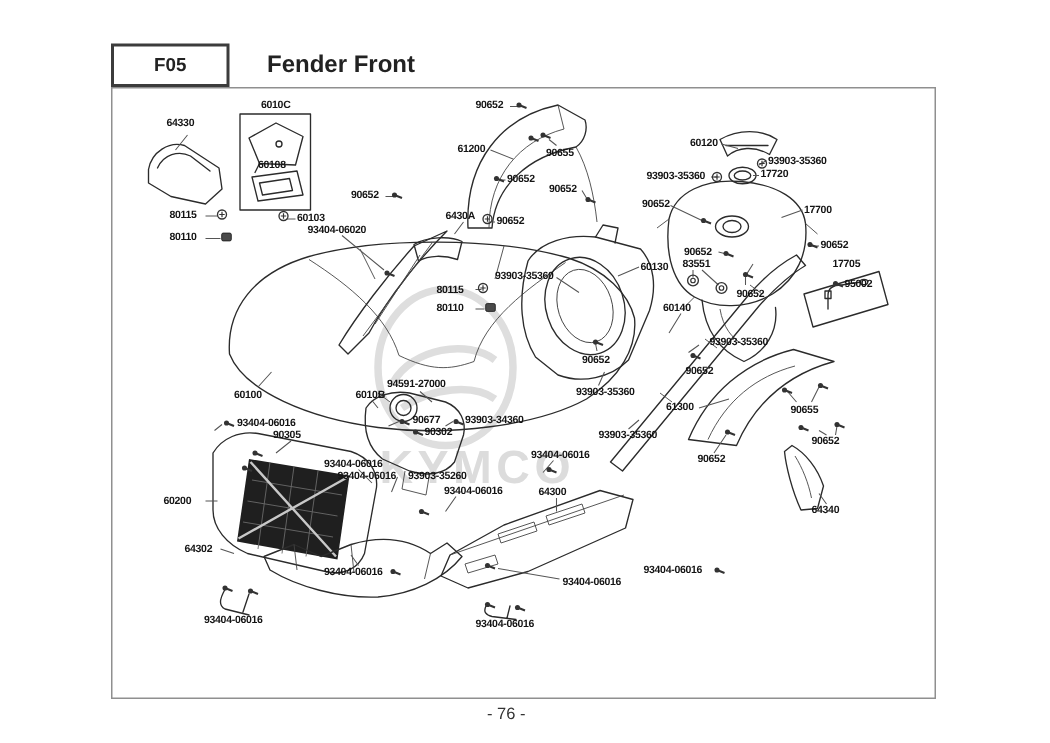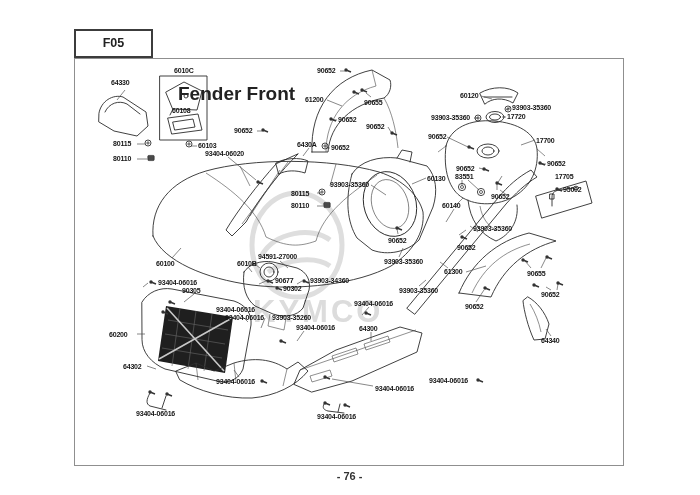--- a/index.html
+++ b/index.html
@@ -1,22 +1,22 @@
 <!DOCTYPE html>
 <html><head>
 <meta charset="utf-8">
 <style>
   html,body{margin:0;padding:0;}
   body{width:700px;height:495px;position:relative;background:#ffffff;overflow:hidden;
        font-family:"Liberation Sans", sans-serif;}
   .code-box{position:absolute;left:74px;top:29px;width:79px;height:29px;border:2px solid #3c3c3c;
        box-sizing:border-box;text-align:center;line-height:25px;font-size:12.5px;font-weight:bold;color:#222;}
-  .page-title{position:absolute;left:178px;top:35px;font-size:19px;font-weight:bold;color:#222;margin-top:48px;}
+  .page-title{position:absolute;left:178px;top:35px;font-size:16px;font-weight:bold;color:#222;}
   .frame{position:absolute;left:74px;top:58px;width:550px;height:408px;border:1px solid #8f8f8f;box-sizing:border-box;}
-  .footer{position:absolute;left:74px;top:470px;width:551px;text-align:center;font-size:11px;font-weight:bold;color:#333;}
+  .footer{position:absolute;left:62px;top:470px;width:551px;text-align:center;font-size:11px;font-weight:normal;color:#333;}
   .wm-text{position:absolute;left:253px;top:294px;font-size:31px;font-weight:bold;letter-spacing:3px;color:#dcdcdc;z-index:0;}
   svg.art{position:absolute;left:0;top:0;z-index:1;}
   #labels{position:absolute;left:0;top:0;width:700px;height:495px;z-index:2;pointer-events:none;}
   .lbl{position:absolute;font-size:7px;font-weight:bold;color:#141414;white-space:nowrap;letter-spacing:-0.2px;}
   .p{fill:none;stroke:#2b2b2b;stroke-width:0.9;stroke-linejoin:round;stroke-linecap:round;}
   .thin{fill:none;stroke:#444;stroke-width:0.6;}
   .ldr{fill:none;stroke:#555;stroke-width:0.7;}
   .wm{fill:none;stroke:#dedede;stroke-width:5;}
 </style>
 </head>

